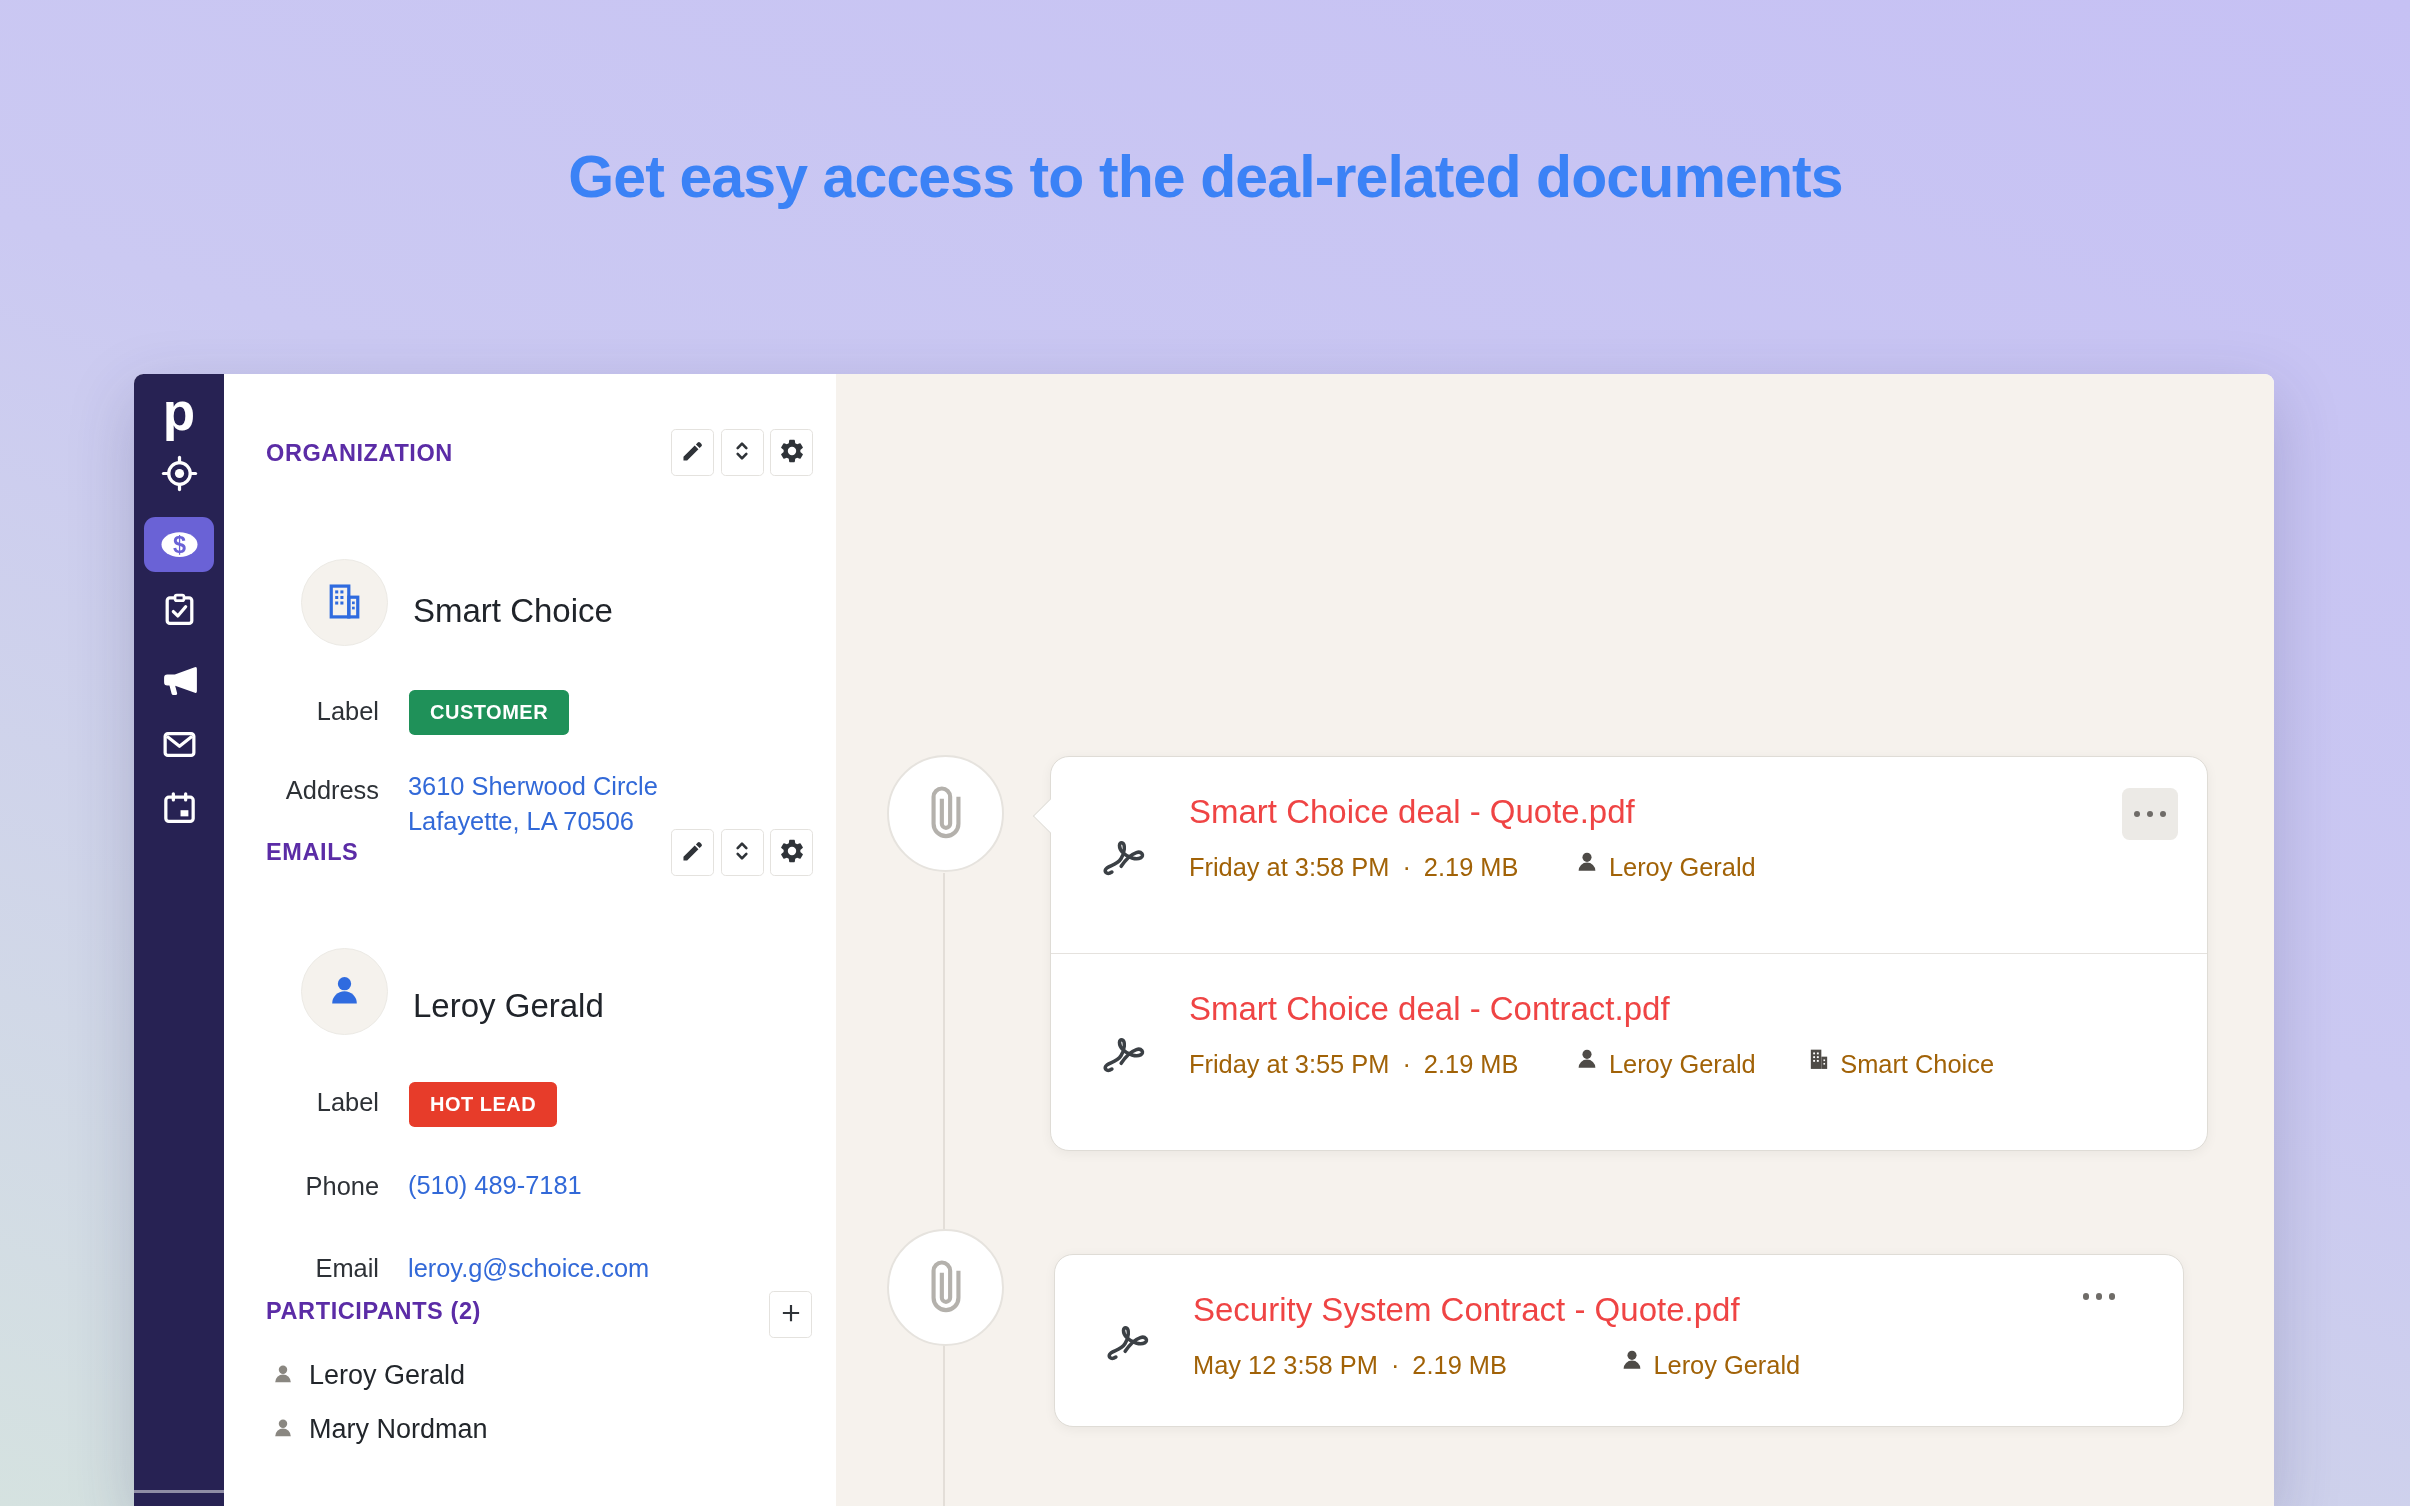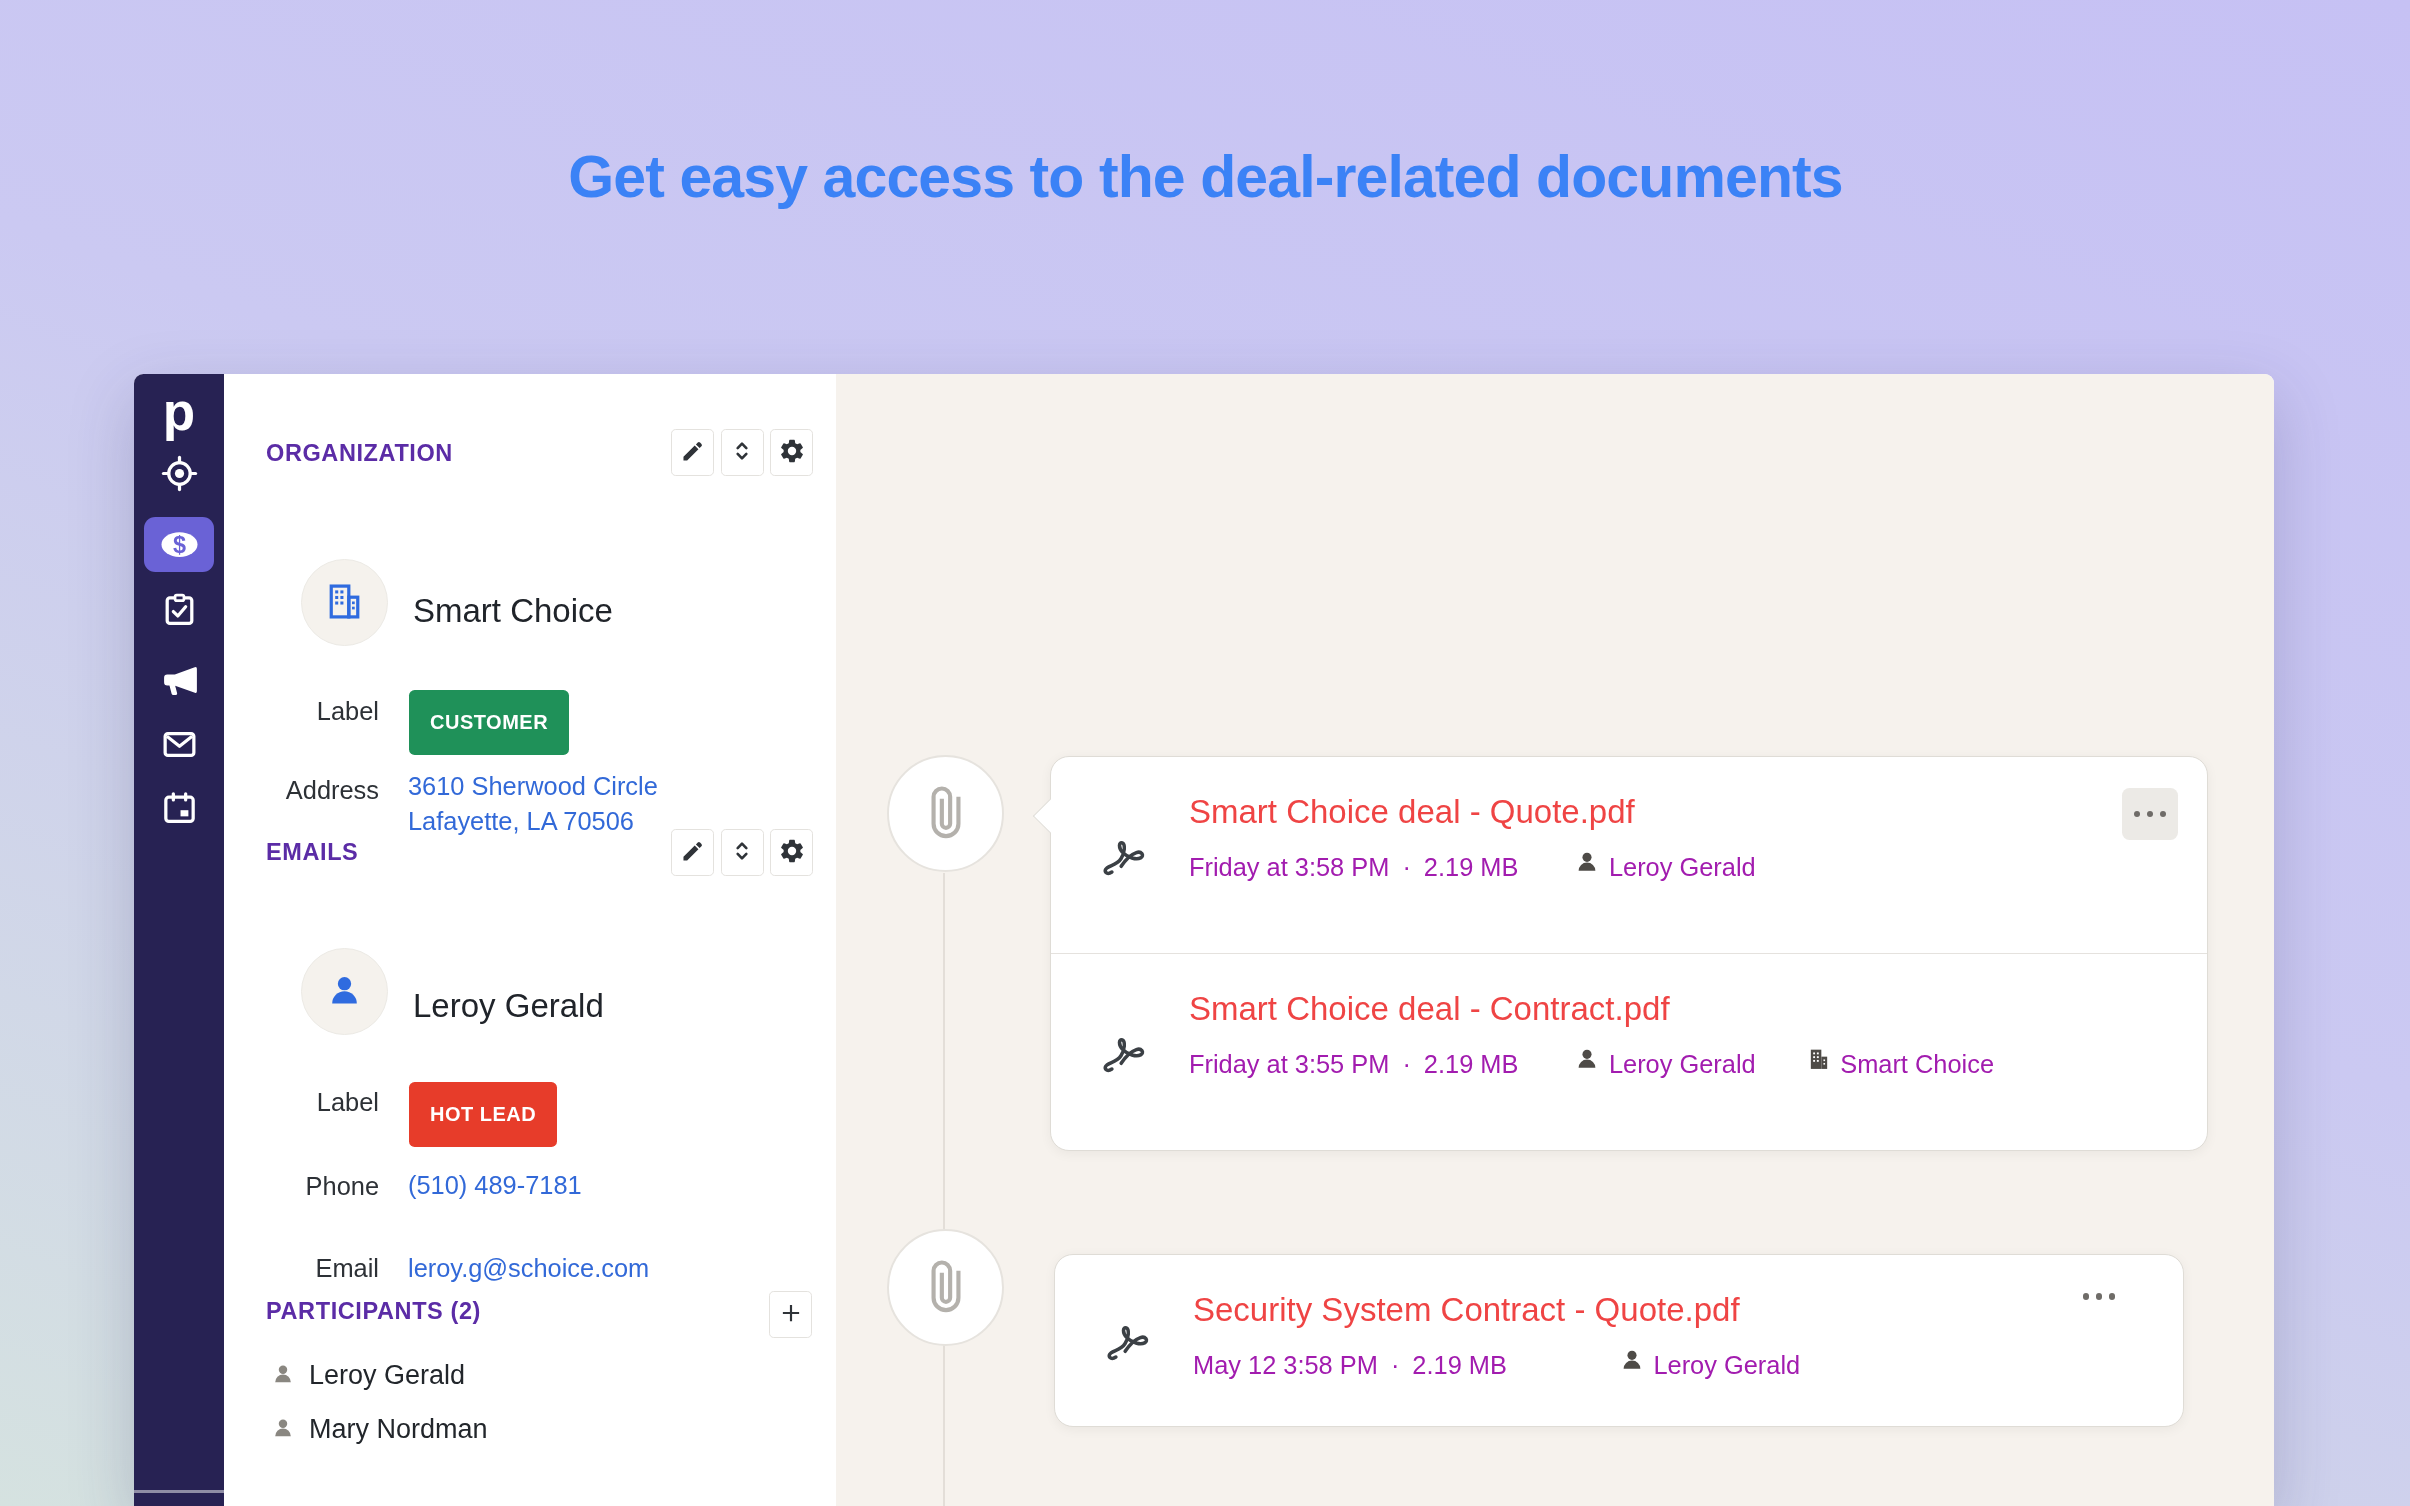--- a/index.html
+++ b/index.html
@@ -53,21 +53,21 @@
   }
   .avatar{
     position:absolute;width:87px;height:87px;border-radius:50%;
     background:#f5f2ed;border:1.9px solid #eceae5;box-sizing:border-box;
     display:flex;align-items:center;justify-content:center;
   }
   .entity-name{position:absolute;font-size:33px;color:#20242a;}
   .field-label{position:absolute;width:155px;text-align:right;font-size:25.4px;color:#2d3136;}
   .field-value{position:absolute;left:184px;font-size:25.4px;color:#3269d8;max-width:372px;line-height:35px;}
   .badge{
-    position:absolute;left:185px;height:41px;border-radius:5.6px;padding:12px 21px;
+    position:absolute;left:185px;height:41px;border-radius:5.6px;padding:2px 21px;
     display:flex;align-items:center;justify-content:center;
     color:#fff;font-size:20px;font-weight:bold;letter-spacing:0.5px;
   }
   .badge.green{background:#1f9159;}
   .badge.red{background:#e73c2a;}
   .participant-row{position:absolute;left:46px;display:flex;align-items:center;gap:13px;}
   .participant-row .pname{font-size:27px;color:#22262b;}
 
   
   .main{position:absolute;left:702px;top:0;width:1438px;height:100%;background:#f6f2ed;}
@@ -100,21 +100,21 @@
     position:absolute;left:-13px;top:47px;width:22.6px;height:22.6px;background:#fff;
     border-left:1.9px solid #dfdcd6;border-bottom:1.9px solid #dfdcd6;
     transform:rotate(45deg);
   }
   .file-row{position:relative;height:196px;}
   .file-row + .file-row{border-top:1.9px solid #e5e2de;}
   .pdf-glyph{position:absolute;left:45px;top:68px;}
   .file-title{position:absolute;left:138px;top:36px;font-size:33px;color:#ef4444;}
   .file-meta{
     position:absolute;left:138px;top:90px;display:flex;align-items:center;
-    font-size:25.4px;color:#a21caf;line-height:41px;
+    font-size:25.4px;color:#a16207;line-height:41px;
   }
   .file-meta .sep{margin:0 13px;}
   .meta-chip{display:flex;align-items:center;gap:7.5px;}
   .more-btn{
     position:absolute;right:29px;top:31px;width:56px;height:52px;border-radius:7.5px;
     background:#eceae6;display:flex;align-items:center;justify-content:center;gap:6.6px;
   }
   .more-btn.plain{background:transparent;top:22.6px;right:56px;height:38px;}
   .dot{width:6.6px;height:6.6px;border-radius:50%;background:#6f6c68;}
 </style>

